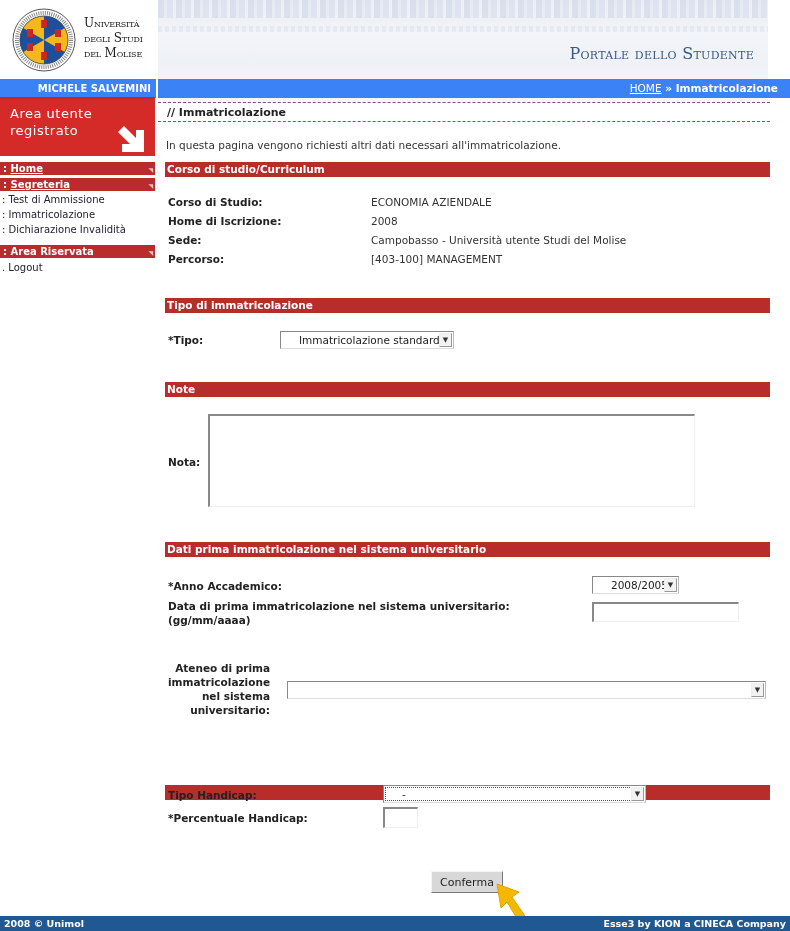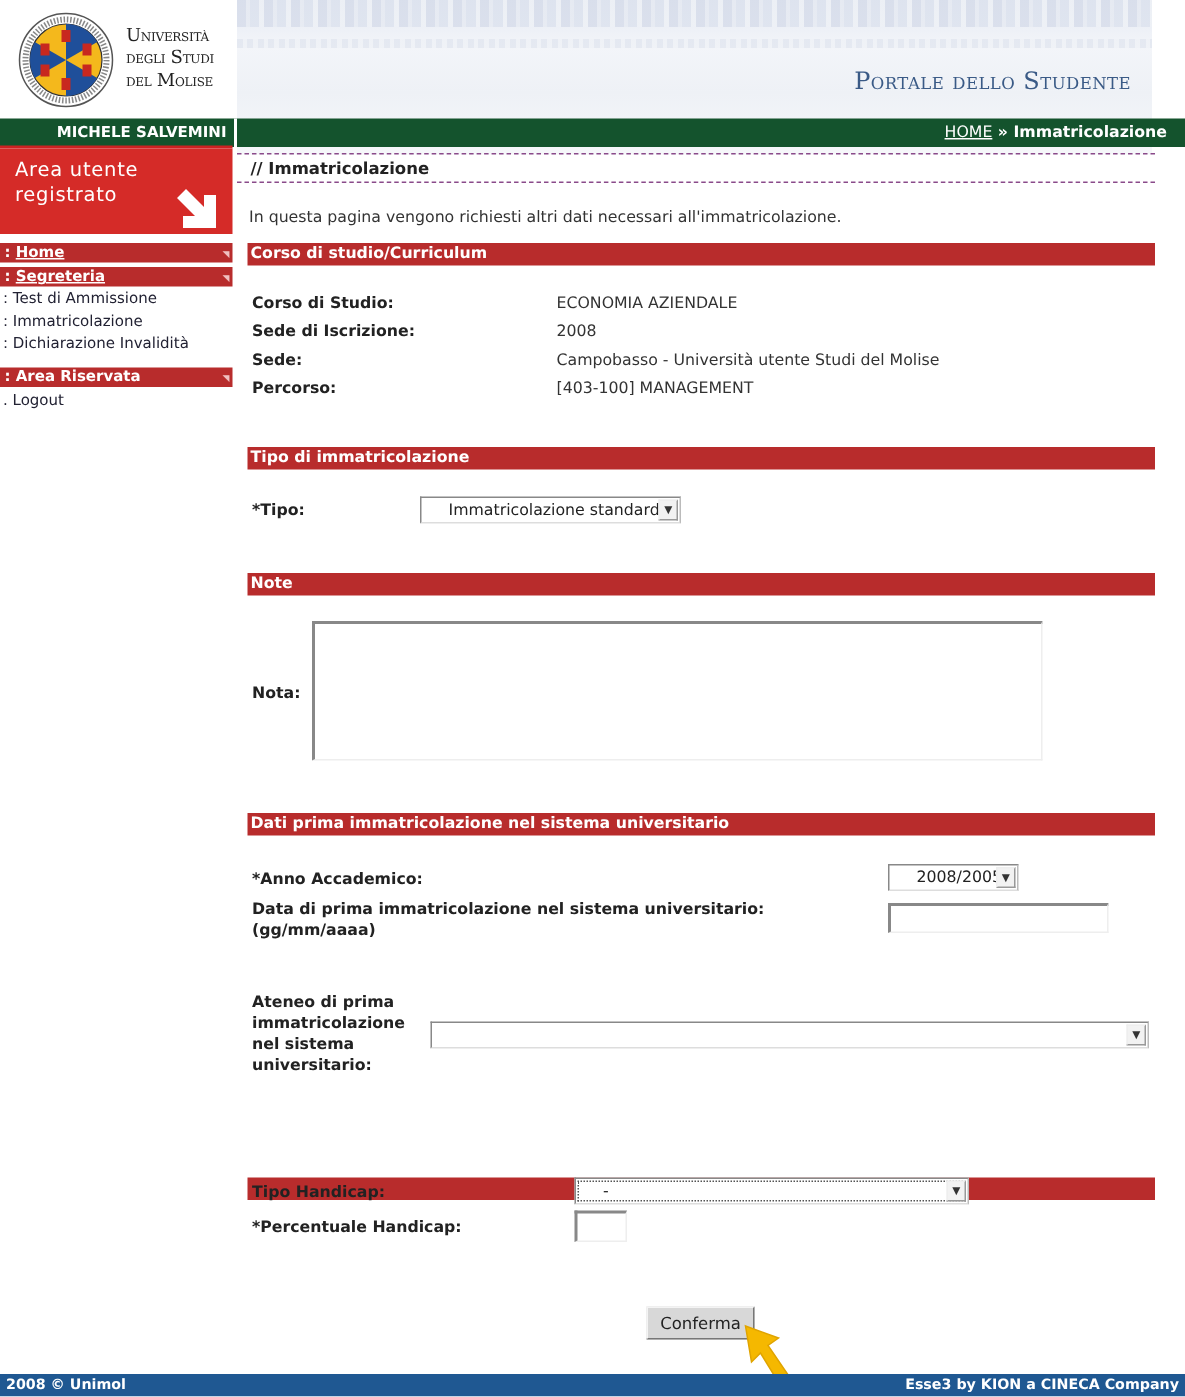--- a/index.html
+++ b/index.html
@@ -13,21 +13,21 @@
   #uni-name div { white-space: nowrap; }
   #banner { position: absolute; left: 158px; top: 0; width: 610px; height: 103px;
     background: linear-gradient(to bottom, #e4e9f2 0%, #eef1f7 20%, #f3f5f9 30%, #eef1f6 60%, #f6f7fa 100%); }
   #banner-strip { position: absolute; left: 0; top: 0; width: 100%; height: 18px;
     background: repeating-linear-gradient(to right, #d6dcea 0 6px, #e6eaf2 6px 9px, #dce2ee 9px 15px, #eef1f6 15px 18px); opacity: .8; }
   #banner-strip2 { position: absolute; left: 0; top: 26px; width: 100%; height: 6px;
     background: repeating-linear-gradient(to right, #dfe4ee 0 4px, #eef1f6 4px 7px); opacity: .7; }
   #portal-title { position: absolute; right: 14px; top: 44px; font-family: "DejaVu Serif", "Liberation Serif", serif; font-size: 16px; color: #3a5a86; font-variant: small-caps; letter-spacing: 0.3px; }
 
   
-  #topbar { position: absolute; left: 0; top: 79px; width: 790px; height: 19px; background: #14532d; }
+  #topbar { position: absolute; left: 0; top: 79px; width: 790px; height: 19px; background: #3b82f6; }
   #user-name { position: absolute; left: 0; top: 0; width: 155px; height: 19px; text-align: right; padding-right: 4px; color: #fff; font-size: 10px; font-weight: bold; line-height: 19px; }
   #topbar-divider { position: absolute; left: 156px; top: 0; width: 2px; height: 19px; background: #fff; }
   #user-underline { position: absolute; left: 0; top: 97px; width: 155px; height: 2px; background: #c22; }
   #breadcrumb { position: absolute; right: 12px; top: 0; height: 19px; line-height: 19px; color: #fff; font-size: 10.5px; font-weight: bold; }
   #breadcrumb a { color: #fff; text-decoration: underline; font-weight: normal; }
 
   
   #sidebar { position: absolute; left: 0; top: 99px; width: 155px; }
   #area-box { position: absolute; left: 0; top: 0; width: 155px; height: 57px; background: #d52b28; }
   #area-text { position: absolute; left: 10px; top: 6px; color: #fff; font-size: 13px; line-height: 17px; letter-spacing: 0.5px; }
@@ -136,21 +136,21 @@
 
 <div id="main">
   <div class="dotted" style="top:3px;"></div>
   <div id="page-title">// Immatricolazione</div>
   <div class="dotted" style="top:22px;"></div>
   <div id="intro">In questa pagina vengono richiesti altri dati necessari all'immatricolazione.</div>
 
   <div class="sec-head" style="top:63px;">Corso di studio/Curriculum</div>
   <div class="lbl" style="left:3px; top:96px;">Corso di Studio:</div>
   <div class="val" style="left:206px; top:96px;">ECONOMIA AZIENDALE</div>
-  <div class="lbl" style="left:3px; top:115px;">Sede di Iscrizione:</div>
+  <div class="lbl" style="left:3px; top:115px;">Home di Iscrizione:</div>
   <div class="val" style="left:206px; top:115px;">2008</div>
   <div class="lbl" style="left:3px; top:134px;">Sede:</div>
   <div class="val" style="left:206px; top:134px;">Campobasso - Università utente Studi del Molise</div>
   <div class="lbl" style="left:3px; top:153px;">Percorso:</div>
   <div class="val" style="left:206px; top:153px;">[403-100] MANAGEMENT</div>
 
   <div class="sec-head" style="top:199px;">Tipo di immatricolazione</div>
   <div class="lbl" style="left:3px; top:234px;">*Tipo:</div>
   <div class="sel" style="left:115px; top:232px; width:174px;">
     <span>Immatricolazione standard</span>
@@ -164,21 +164,21 @@
   <div class="sec-head" style="top:443px;">Dati prima immatricolazione nel sistema universitario</div>
   <div class="lbl" style="left:3px; top:480px;">*Anno Accademico:</div>
   <div class="sel" style="left:427px; top:477px; width:87px;">
     <span>2008/2005</span>
     <span class="arr">▼</span>
   </div>
   <div class="lbl" style="left:3px; top:500px;">Data di prima immatricolazione nel sistema universitario:</div>
   <div class="lbl" style="left:3px; top:514px;">(gg/mm/aaaa)</div>
   <input class="txt" style="left: 427px; top: 503px; width: 147px; height: 20px;" value="">
 
-  <div class="lbl" style="left:3px; top:562px;">
+  <div class="lbl" style="left:3px; top:562px;text-align:right;">
     <div>Ateneo di prima</div>
     <div>immatricolazione</div>
     <div>nel sistema</div>
     <div>universitario:</div>
   </div>
   <div class="sel" style="left:122px; top:582px; width:479px;">
     <span></span>
     <span class="arr">▼</span>
   </div>
 

